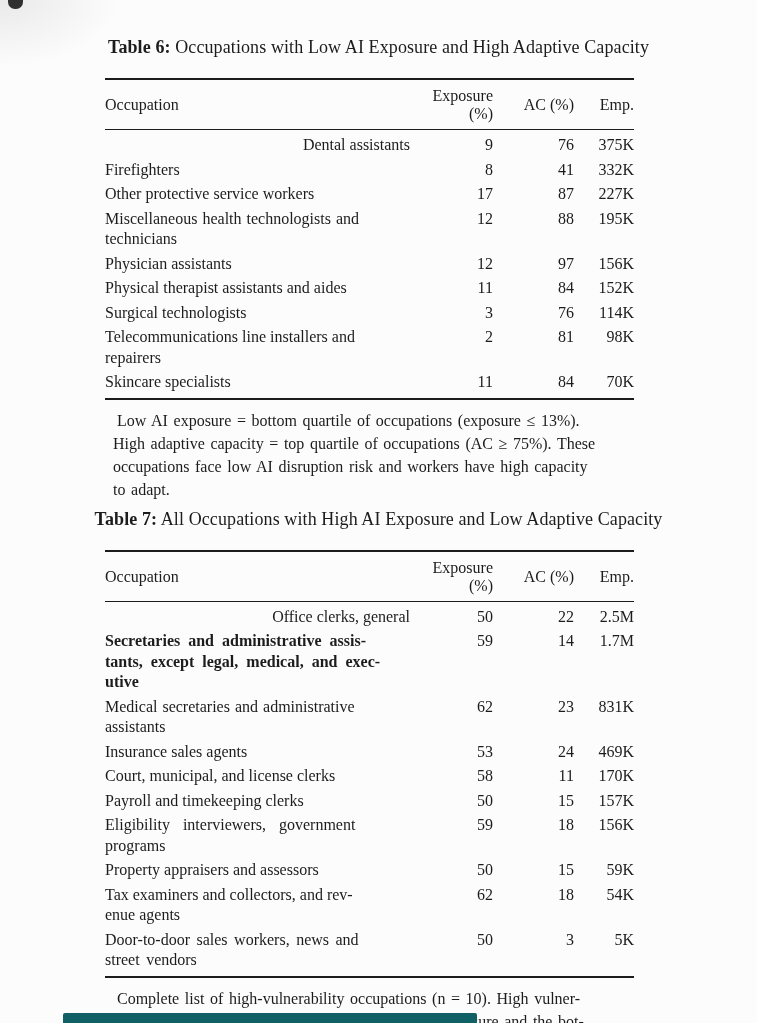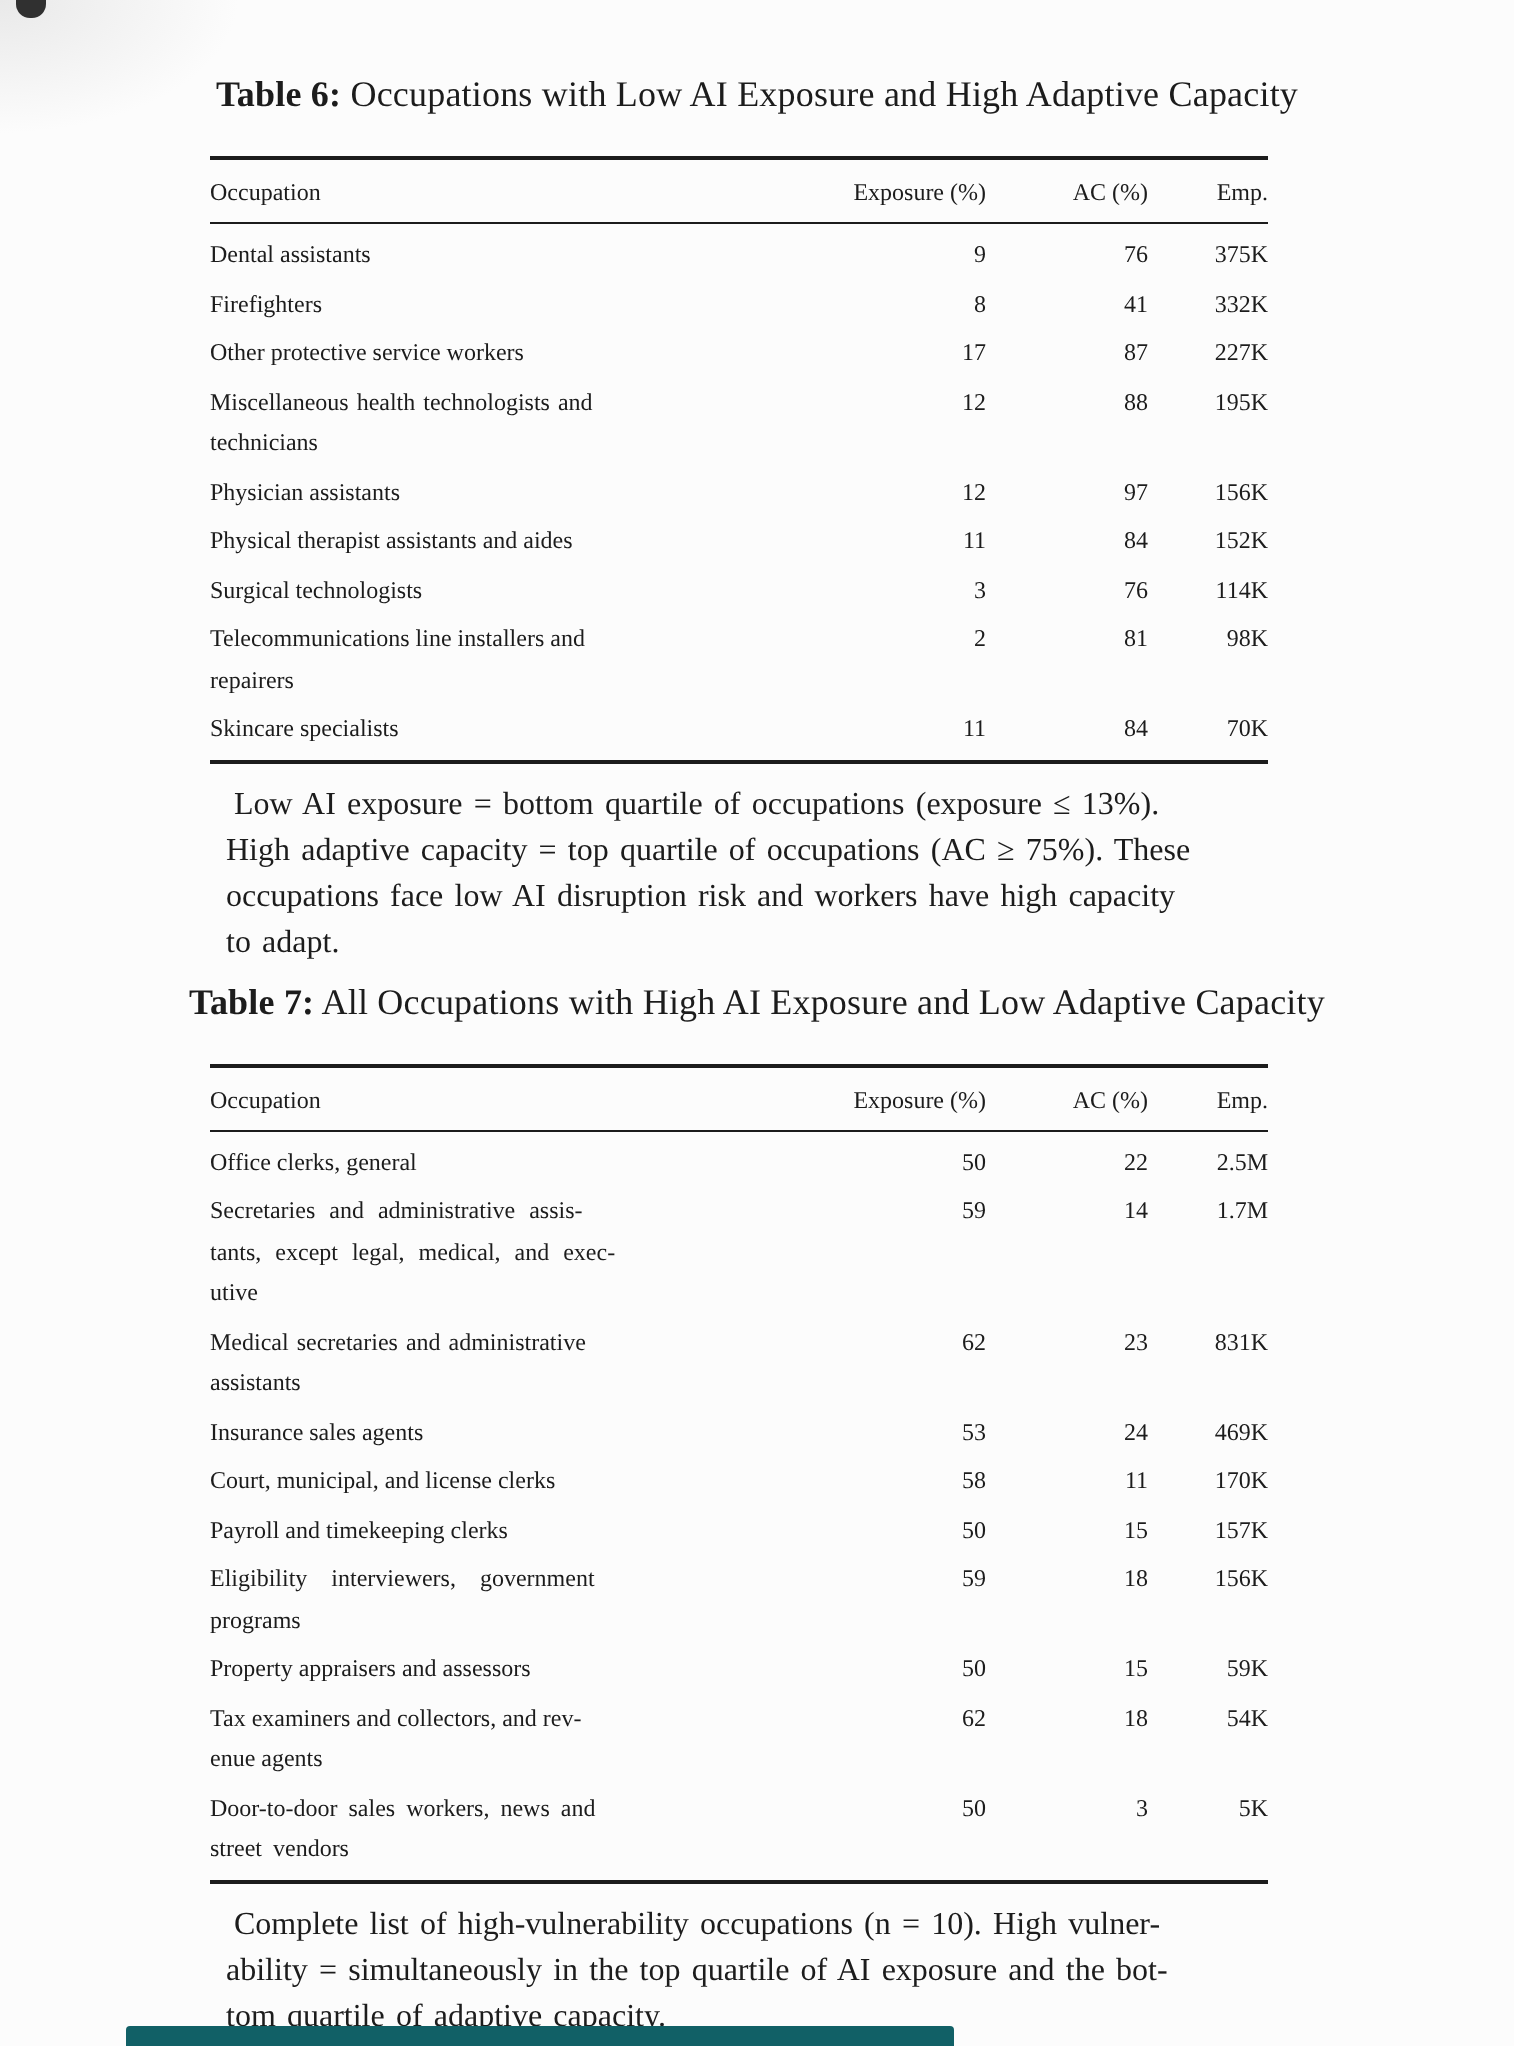--- a/index.html
+++ b/index.html
@@ -25,35 +25,35 @@
     text-align:center;font-size:18px;line-height:22px;
     margin:0;letter-spacing:0.1px;
   }
   .caption.first{padding-top:36px;}
   .caption.second{margin-top:6px;}
   .cap-label{font-weight:bold;}
   table.datatable{
     width:529px;margin:20px 0 0 105px;
     border-collapse:collapse;table-layout:fixed;
     border-top:2.4px solid #1c1c1c;border-bottom:2.4px solid #1c1c1c;
-    font-size:12px;
+    font-size:16px;
   }
   col.c-occ{width:305px;} col.c-exp{width:83px;} col.c-ac{width:81px;} col.c-emp{width:60px;}
   thead td{
     border-bottom:1.8px solid #1c1c1c;
     padding:7px 0 6px;line-height:18px;
   }
   tbody td{
     padding:2px 0;line-height:20.5px;vertical-align:top;
   }
-  tbody tr:first-child td{padding-top:5px;}
+  tbody tr:first-child td{padding-top:5px;text-align:right;}
   tbody tr:last-child td{padding-bottom:5px;}
   .occ{white-space:pre-line;text-align:left;}
   .num{text-align:right;}
-  .ws1{word-spacing:1px;} .ws2{word-spacing:2.5px;} .ws4{word-spacing:4px;} .ws9{word-spacing:9px;}
+  .ws1{word-spacing:1px;} .ws2{word-spacing:2.5px;} .ws4{word-spacing:4px;font-weight:bold;} .ws9{word-spacing:9px;}
   .footnote{
     width:506px;margin:9px 0 0 113px;
     font-size:16px;line-height:23.3px;
     white-space:pre-line;text-indent:4px;word-spacing:1.6px;
   }
 </style>
 </head>
 <body>
 
 <div class="corner-shade"></div>

